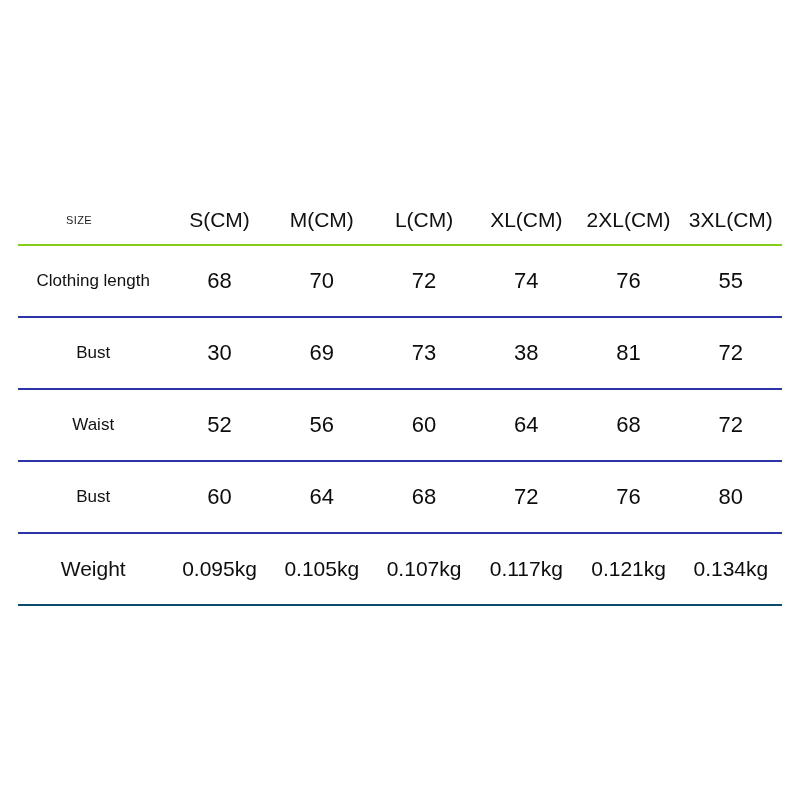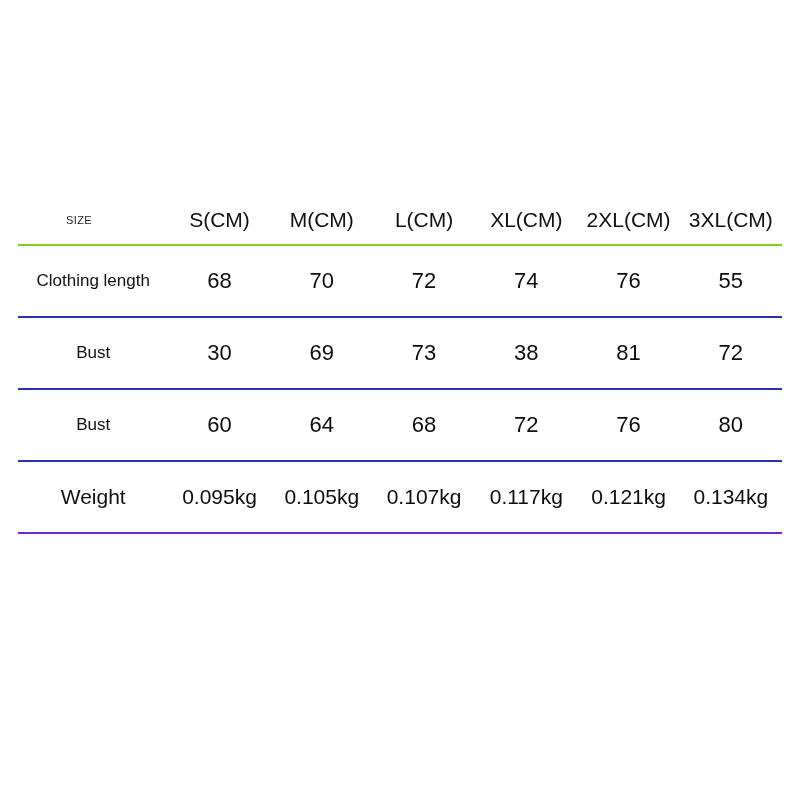--- a/index.html
+++ b/index.html
@@ -60,21 +60,21 @@
     border-bottom: 2px solid #2b35a8;
     color: #0d0d0d;
   }
 
   tr.data-row td.row-label {
     font-size: 17px;
     color: #111111;
   }
 
   tr.data-row:last-child td {
-    border-bottom: 2px solid #6d28d9;
+    border-bottom: 2px solid #0c4a6e;
     margin-top: 28px;
   }
 
   tr.data-row.weight-row td {
     font-size: 21px;
   }
 
   
   col.c-label { width: 150px; }
   col.c-val   { width: 102px; }
@@ -117,20 +117,29 @@
       <tr class="data-row">
         <td class="row-label">Bust</td>
         <td>30</td>
         <td>69</td>
         <td>73</td>
         <td>38</td>
         <td>81</td>
         <td>72</td>
       </tr>
 
+      <tr class="data-row">
+        <td class="row-label">Waist</td>
+        <td>52</td>
+        <td>56</td>
+        <td>60</td>
+        <td>64</td>
+        <td>68</td>
+        <td>72</td>
+      </tr>
 
       <tr class="data-row">
         <td class="row-label">Bust</td>
         <td>60</td>
         <td>64</td>
         <td>68</td>
         <td>72</td>
         <td>76</td>
         <td>80</td>
       </tr>

